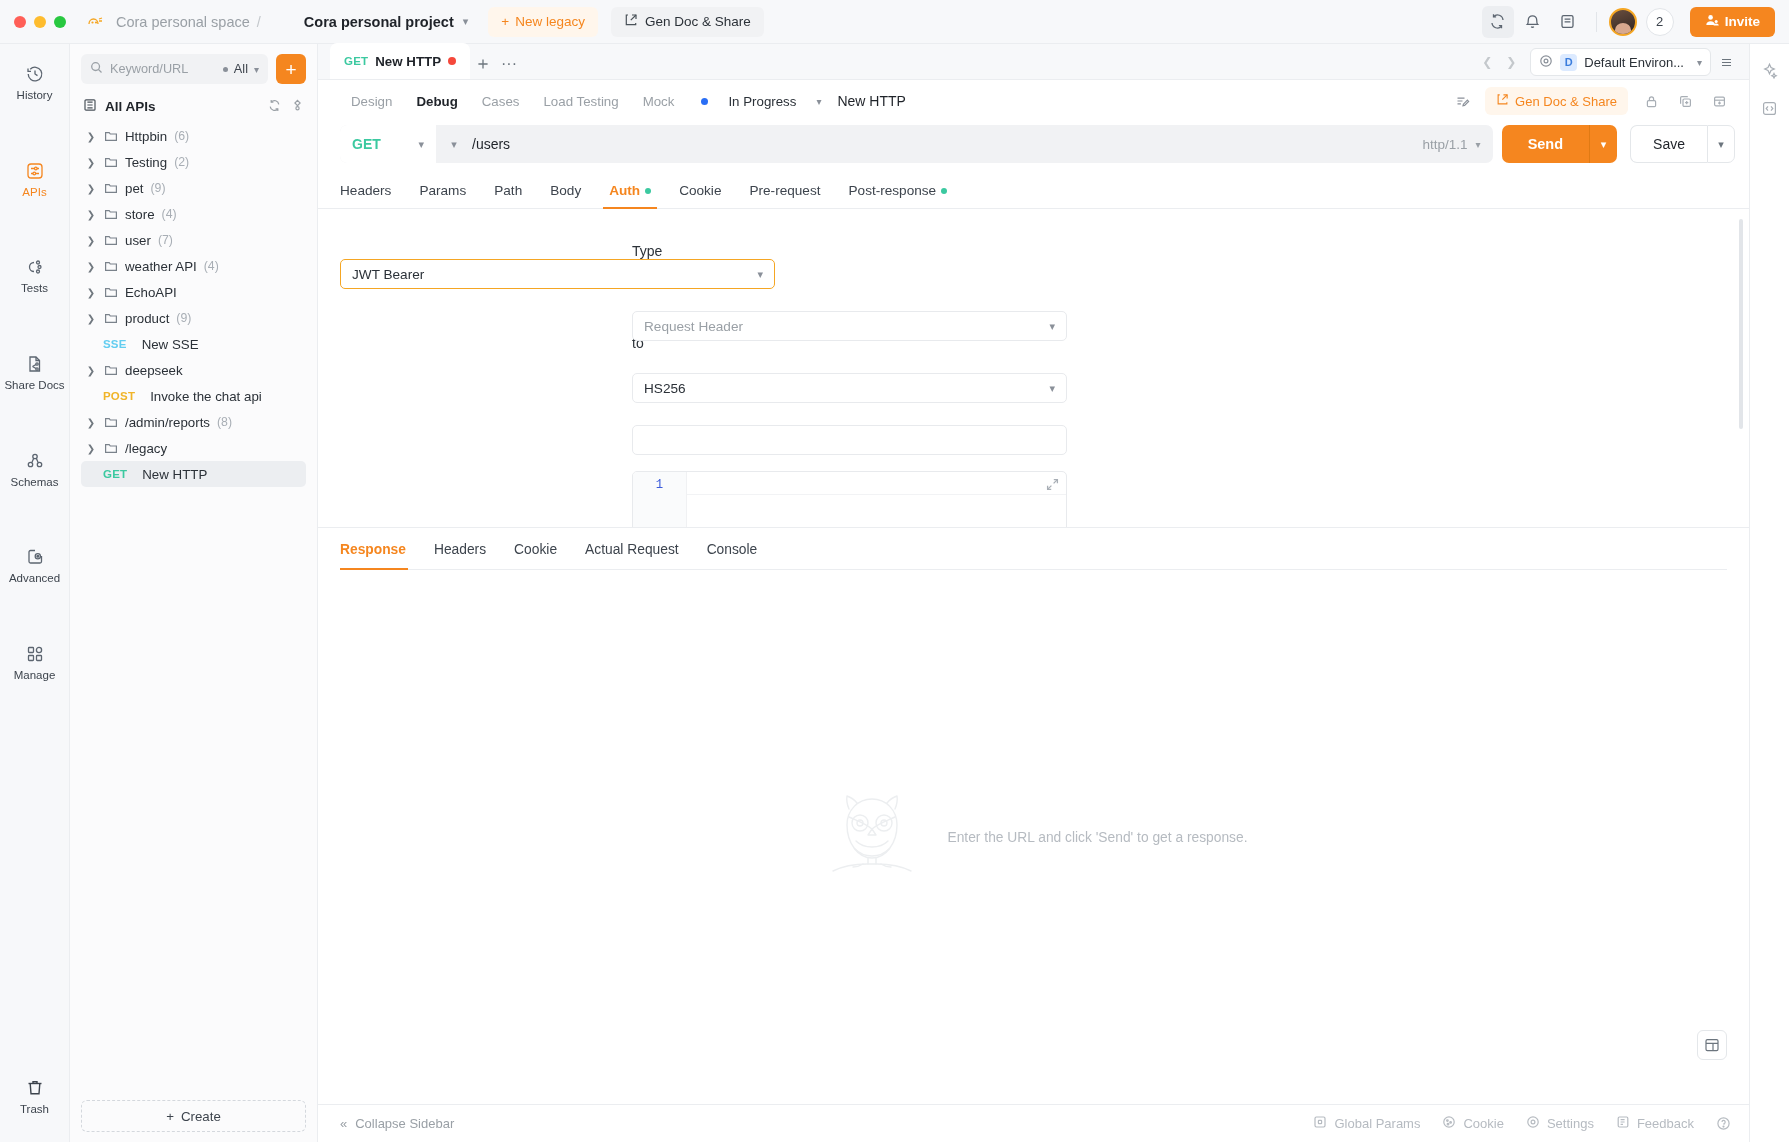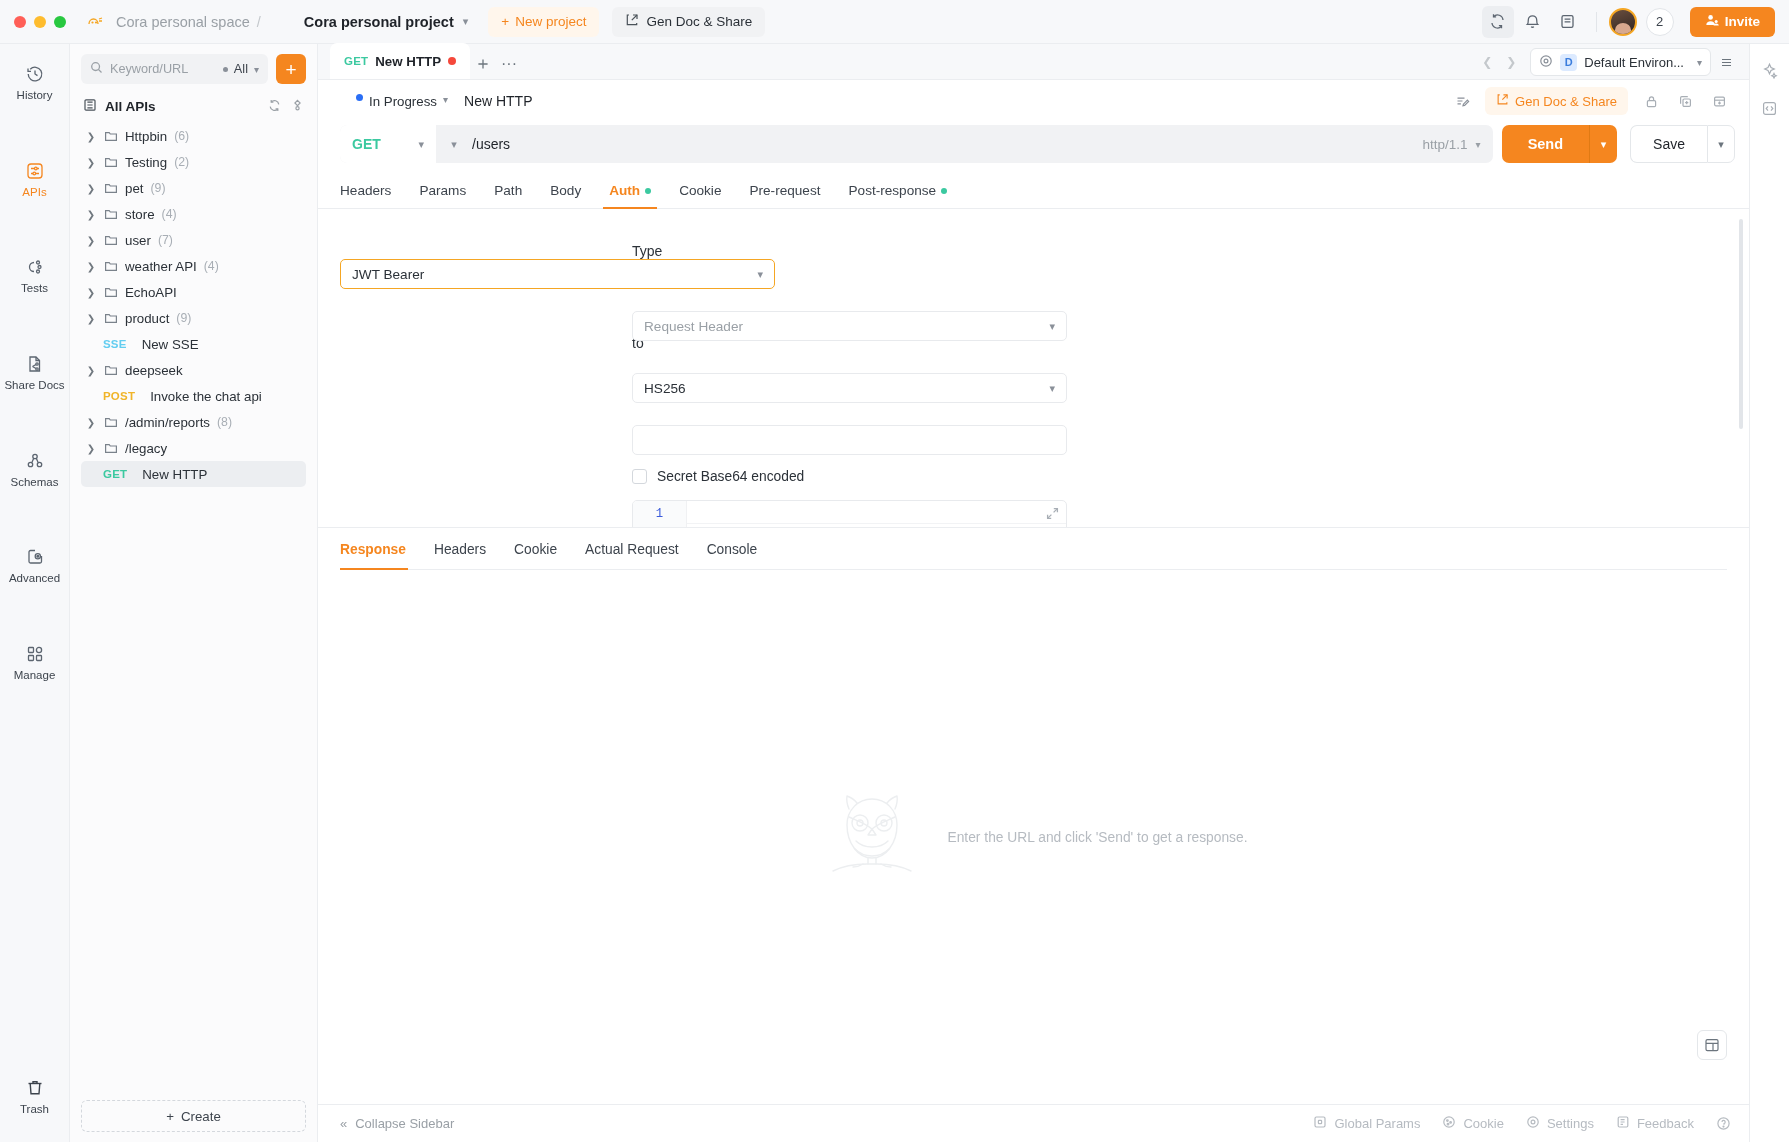--- a/index.html
+++ b/index.html
@@ -175,21 +175,21 @@
     height: 42px; flex: 0 0 42px; display: flex; align-items: center;
     padding: 0 14px 0 22px; gap: 0; background: #fff;
   }
   .mode-tabs { display: flex; align-items: center; gap: 2px; }
   .mode-tab {
     height: 26px; padding: 0 11px; font-size: 13.3px; color: #9aa0a6;
     display: flex; align-items: center; border-radius: 5px; cursor: pointer;
   }
   .mode-tab.sel { background: #fff; color: #1f2329; font-weight: 700; }
   .status-pill {
-    display: flex; align-items: flex-start; gap: 6px; margin-left: 16px;
+    display: flex; align-items: center; gap: 20px; margin-left: 16px;
     font-size: 13.3px; color: #2b3138; cursor: pointer;
   }
   .status-dot { width: 7px; height: 7px; border-radius: 50%; background: #2a6ef5; }
   .req-title { margin-left: 16px; font-size: 14px; color: #1f2329; }
   .req-head-right { margin-left: auto; display: flex; align-items: center; gap: 2px; }
   .btn-gendoc2 {
     height: 28px; padding: 0 11px; background: #fff6ec; color: #f5861f;
     border-radius: 6px; font-size: 13px; display: flex; align-items: center; gap: 6px;
     cursor: pointer; margin: 0 5px;
   }
@@ -342,21 +342,21 @@
 
     <div class="crumbs">
       <span class="crumb-muted">Cora personal space</span>
       <span class="crumb-sep">/</span>
       <span class="crumb-strong">Cora personal project</span>
       <span class="chev-sm">▾</span>
     </div>
 
     <div class="btn-newproject">
       <span>+</span>
-      <span>New project</span>
+      <span>New legacy</span>
     </div>
 
     <div class="btn-gendoc">
       <span>
         <svg width="14" height="14" viewBox="0 0 14 14" fill="none" stroke="#4a5259" stroke-width="1.2">
           <path d="M4 2H2.3v9.7h9.4V10"></path>
             <path d="M8 2h4v4"></path>
             <path d="M12 2L6.8 7.2"></path>
         </svg>
       </span>
@@ -716,20 +716,27 @@
             </div>
             <div class="env-menu">
               <svg width="15" height="15" viewBox="0 0 15 15" stroke="#6c757e" stroke-width="1.2">
                   <path d="M3 4.5h9M3 7.5h9M3 10.5h9"></path>
                 </svg>
             </div>
           </div>
         </div>
 
         <div class="req-head">
+          <div class="mode-tabs">
+            <div class="mode-tab">Design</div>
+            <div class="mode-tab sel">Debug</div>
+            <div class="mode-tab">Cases</div>
+            <div class="mode-tab">Load Testing</div>
+            <div class="mode-tab">Mock</div>
+          </div>
           <div class="status-pill">
             <span class="status-dot"></span>
             <span>In Progress</span>
             <span style="font-size:10px;color:#8a9099">▾</span>
           </div>
           <div class="req-title">New HTTP</div>
 
           <div class="req-head-right">
             <div class="ic-btn">
               <svg width="15" height="15" viewBox="0 0 15 15" fill="none" stroke="#8a9099" stroke-width="1.2">
@@ -855,24 +862,20 @@
 
           <div class="frow">
             <div class="flabel">Secret</div>
             <div class="fctrl">
               <div class="sel-input">
                 <span></span>
               </div>
             </div>
           </div>
 
-          <div class="cbrow">
-            <div class="cb"></div>
-            <div class="cblabel">Secret Base64 encoded</div>
-          </div>
 
           <div class="frow" style="margin-top:16px;">
             <div class="flabel">Payload</div>
             <div class="fctrl">
               <div class="payload-box">
                 <div class="gutter">1</div>
                 <div class="codearea">
                   <div class="code-line-bg"></div>
                   <div class="expand-ico">
                     <svg width="13" height="13" viewBox="0 0 13 13" fill="none" stroke="currentColor" stroke-width="1.3">

